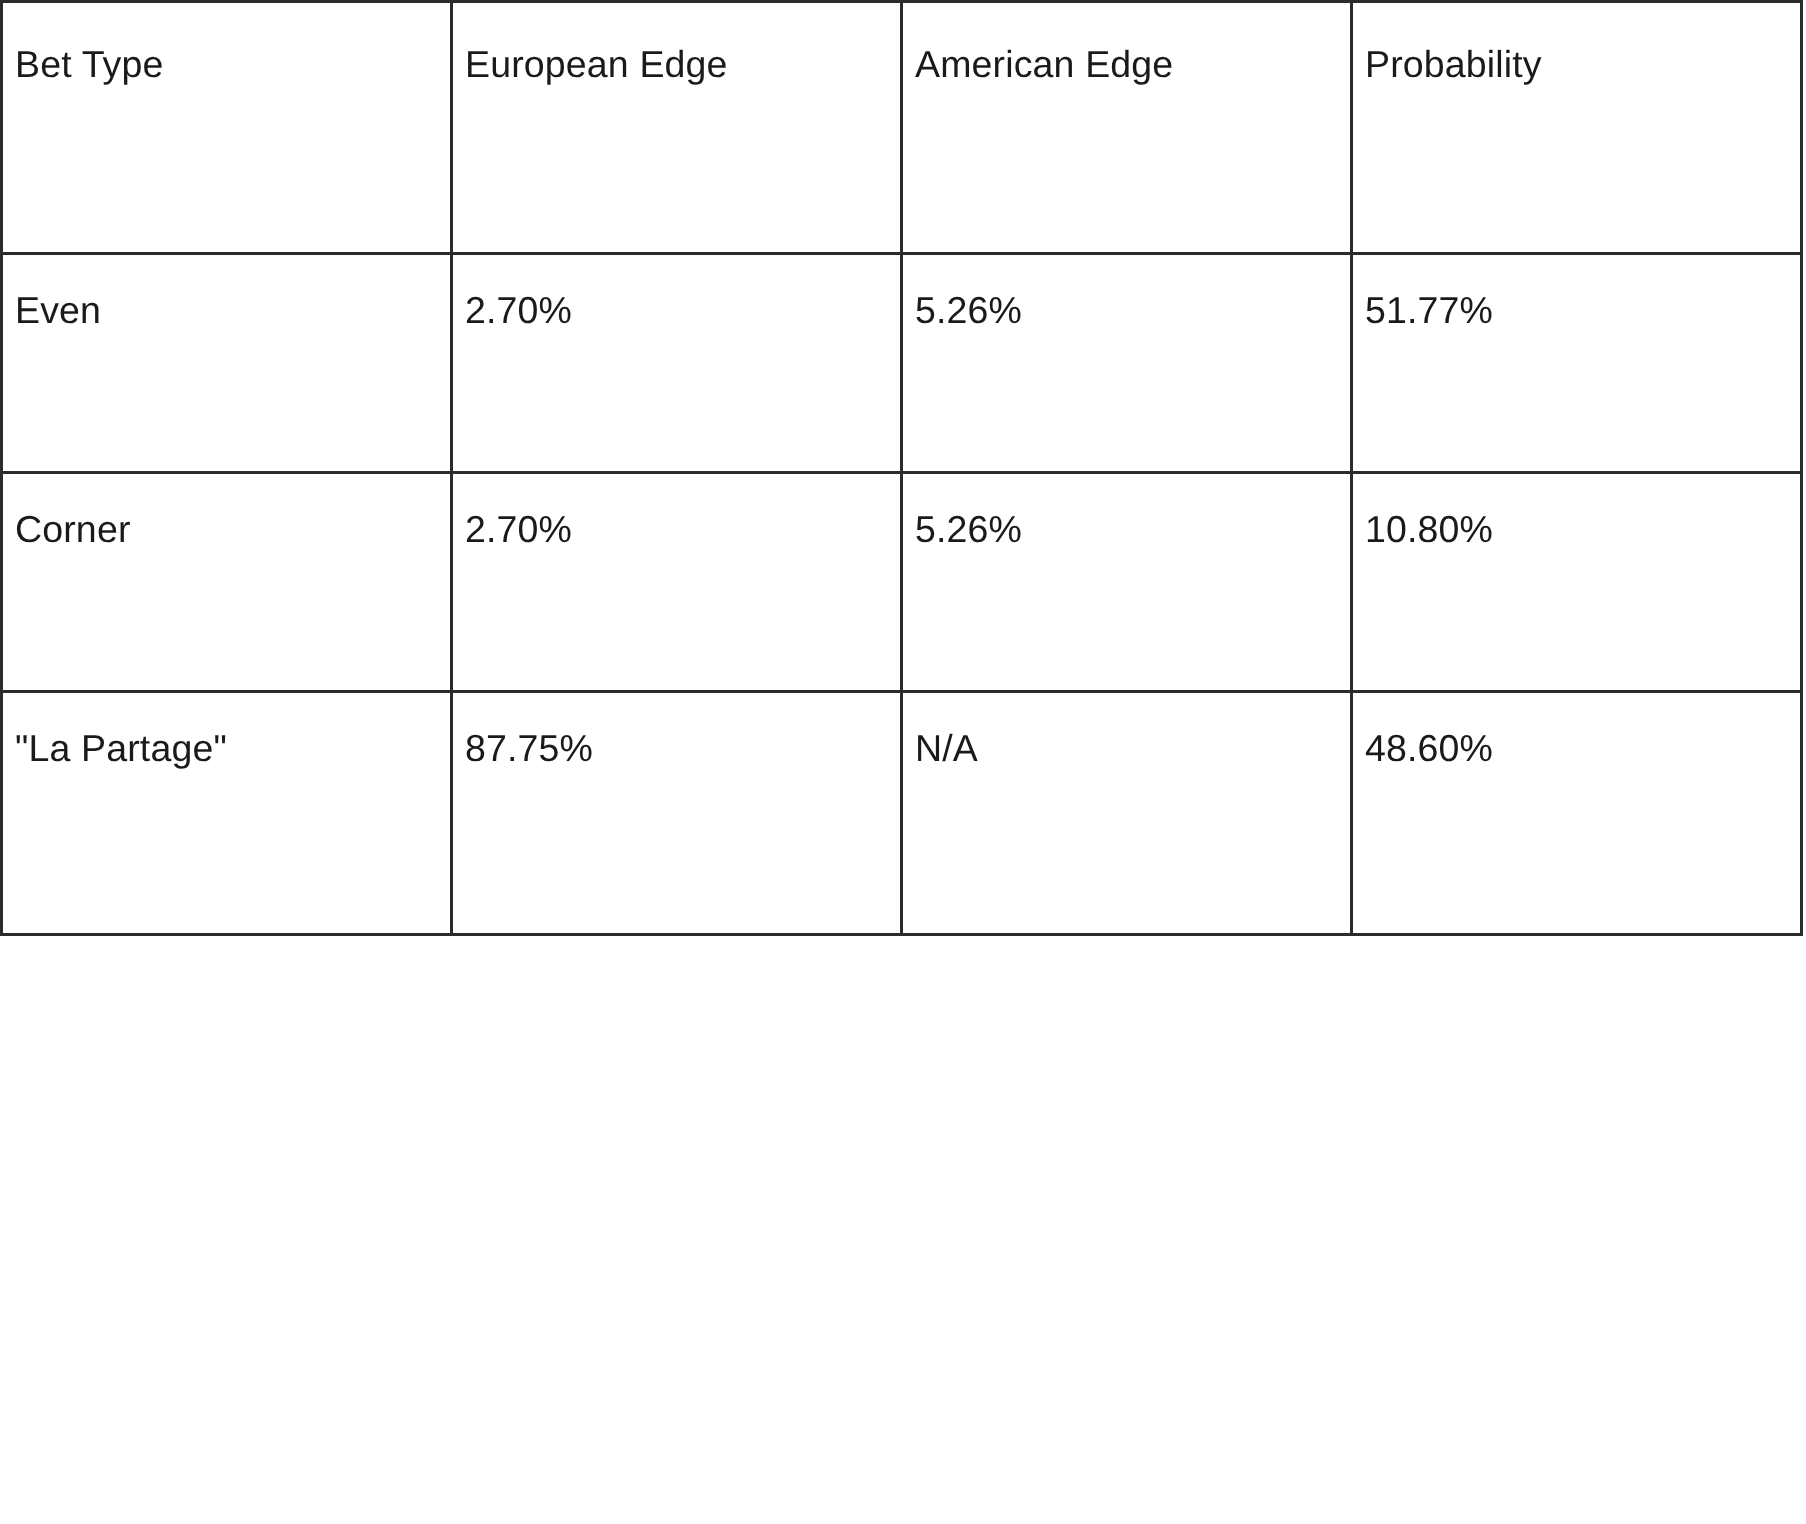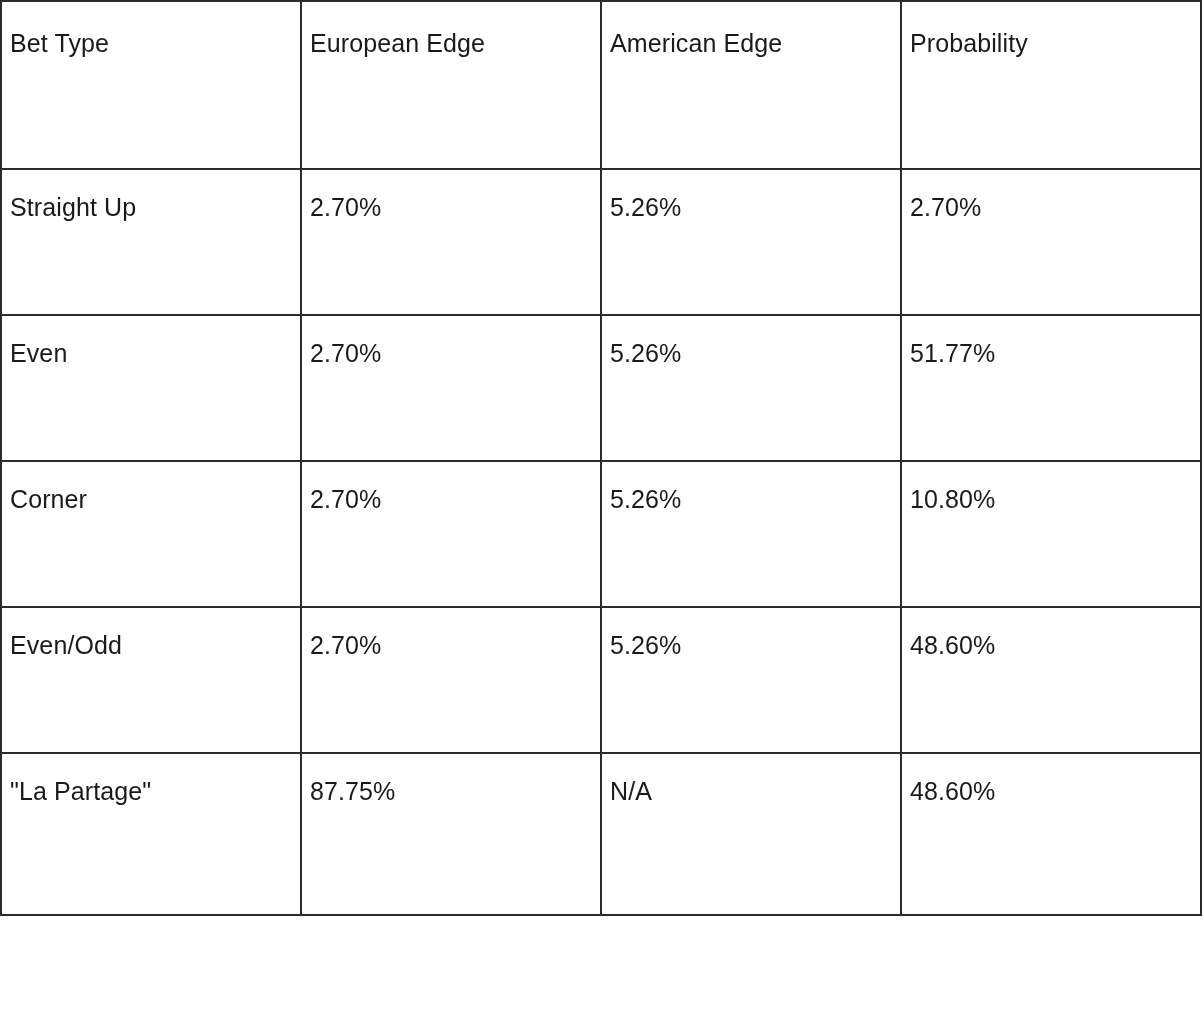--- a/index.html
+++ b/index.html
@@ -70,44 +70,32 @@
     <thead>
       <tr>
         <th>Bet Type</th>
         <th>European Edge</th>
         <th>American Edge</th>
         <th>Probability</th>
       </tr>
     </thead>
     <tbody>
       <tr>
-        <td>Straight Up</td>
-        <td>2.70%</td>
-        <td>5.26%</td>
-        <td>2.70%</td>
-      </tr>
-      <tr>
         <td>Even</td>
         <td>2.70%</td>
         <td>5.26%</td>
         <td>51.77%</td>
       </tr>
       <tr>
         <td>Corner</td>
         <td>2.70%</td>
         <td>5.26%</td>
         <td>10.80%</td>
       </tr>
       <tr>
-        <td>Even/Odd</td>
-        <td>2.70%</td>
-        <td>5.26%</td>
-        <td>48.60%</td>
-      </tr>
-      <tr>
         <td>"La Partage"</td>
         <td>87.75%</td>
         <td>N/A</td>
         <td>48.60%</td>
       </tr>
     </tbody>
   </table>
 </div>
 
 </body></html>

